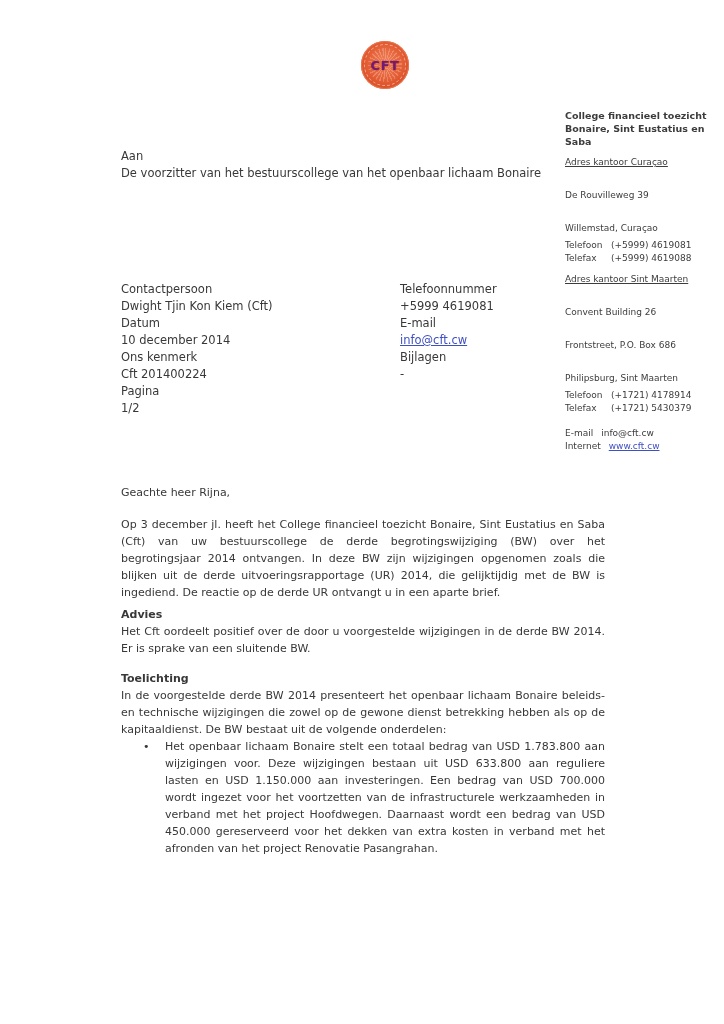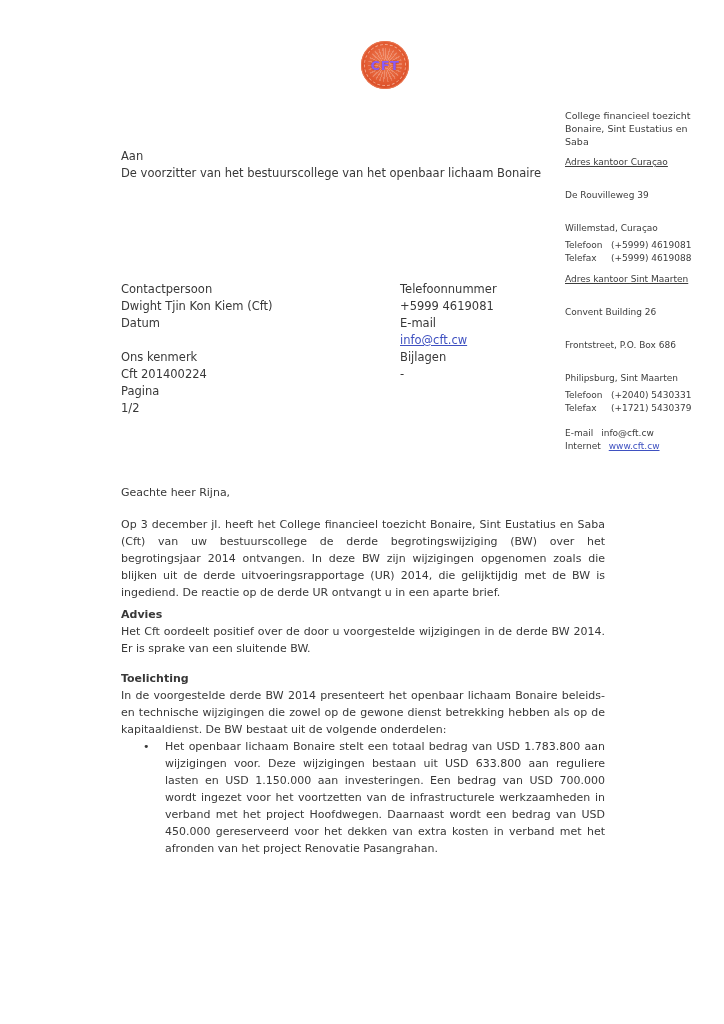--- a/index.html
+++ b/index.html
@@ -25,31 +25,31 @@
     content:""; position:absolute; inset:7px; border-radius:50%;
     background: repeating-conic-gradient(rgba(255,255,255,0.22) 0deg 5deg, rgba(0,0,0,0) 5deg 14deg);
   }
   .logo::after {
     content:""; position:absolute; inset:3px; border-radius:50%;
     border:1px dashed rgba(255,236,220,0.55);
   }
   .logo-text {
     position:absolute; left:0; top:0; width:48px; height:48px;
     display:flex; align-items:center; justify-content:center;
-    color:#8b5cf6; font-weight:bold; font-size:13px; letter-spacing:0.5px;
+    color:#701a75; font-weight:bold; font-size:13px; letter-spacing:0.5px;
     text-shadow:0 0 2px rgba(160,30,0,0.8);
     z-index:2;
   }
 
   
   .sidebar {
     position:absolute; left:565px; top:109px; width:156px;
     font-size:9px; line-height:13px; color:#3c3c3c;
   }
-  .side-org { font-weight:normal; font-size:9.5px; line-height:13px; }
+  .side-org { font-weight:bold; font-size:9.5px; line-height:13px; }
   .office { margin-top:8px; }
   .office-title { text-decoration:underline; white-space:nowrap; }
   .addr-line { white-space:nowrap;margin-top:20px; }
   .phone-group { margin-top:4px; }
   .phone-row { display:flex; white-space:nowrap; }
   .phone-label { width:46px; flex:0 0 46px; }
   .contact-group { margin-top:12px; }
   .inline-row { display:flex; white-space:nowrap; }
   .inline-label { flex:0 0 auto; margin-right:8px; }
   a.weblink, .weblink { color:#3f51c1; text-decoration:underline; cursor:pointer; }
@@ -109,21 +109,21 @@
     </div>
 
     <div class="office">
       <div class="office-title">Adres kantoor Sint Maarten</div>
       <div class="addr-line">Convent Building 26</div>
       <div class="addr-line">Frontstreet, P.O. Box 686</div>
       <div class="addr-line">Philipsburg, Sint Maarten</div>
       <div class="phone-group">
         <div class="phone-row">
           <span class="phone-label">Telefoon</span>
-          <span>(+2040) 5430331</span>
+          <span>(+1721) 4178914</span>
         </div>
         <div class="phone-row">
           <span class="phone-label">Telefax</span>
           <span>(+1721) 5430379</span>
         </div>
       </div>
     </div>
 
     <div class="contact-group">
       <div class="inline-row">
@@ -143,20 +143,21 @@
   </div>
 
   <div class="meta">
     <div class="meta-col-left">
       <div class="pair">
         <div>Contactpersoon</div>
         <div>Dwight Tjin Kon Kiem (Cft)</div>
       </div>
       <div class="pair">
         <div>Datum</div>
+        <div>10 december 2014</div>
       </div>
       <div class="pair">
         <div>Ons kenmerk</div>
         <div>Cft 201400224</div>
       </div>
       <div class="pair">
         <div>Pagina</div>
         <div>1/2</div>
       </div>
     </div>

